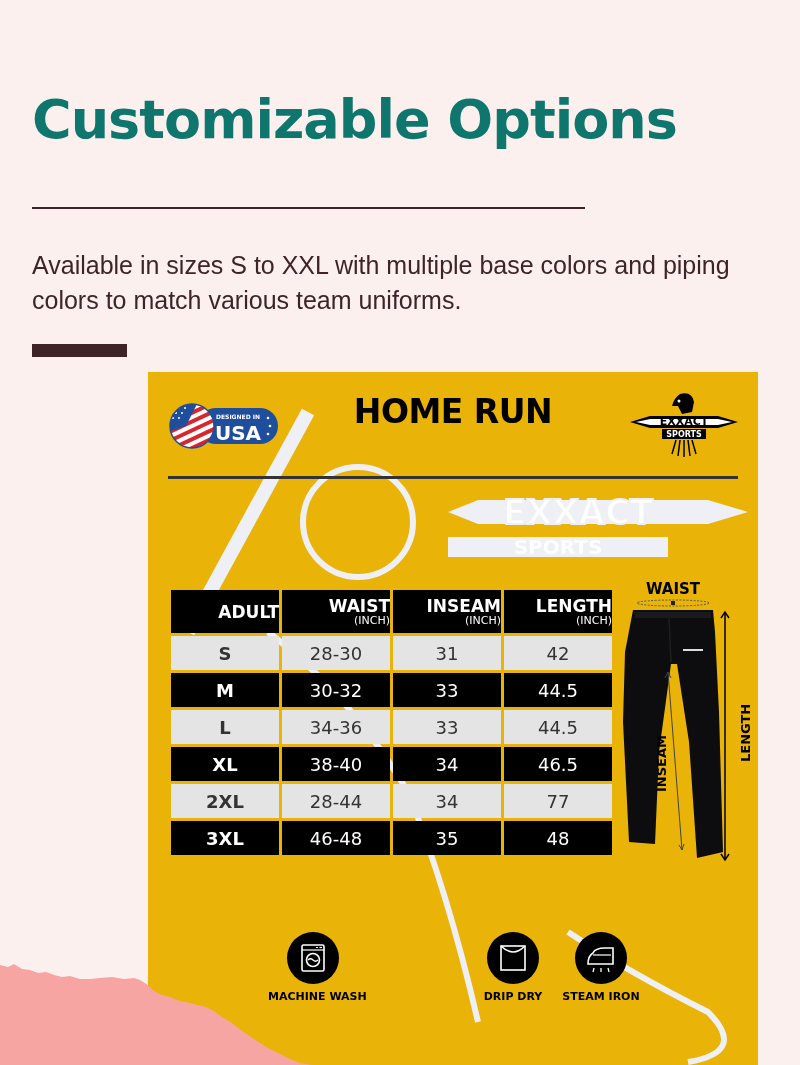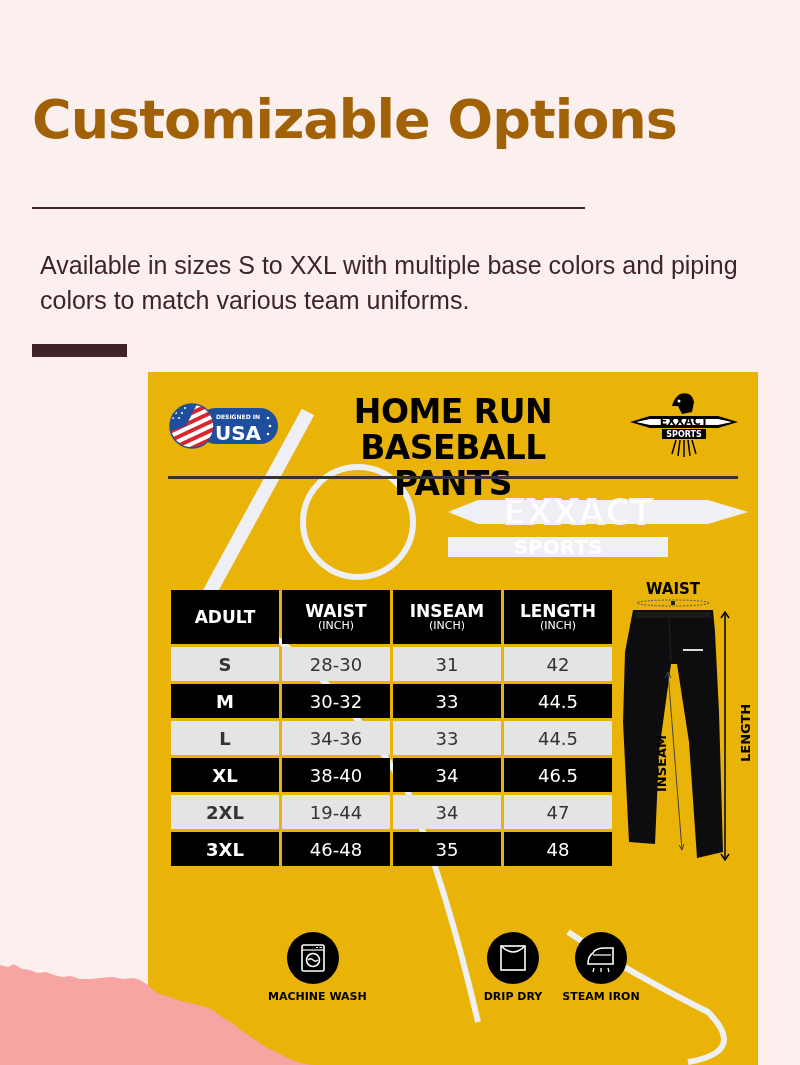--- a/index.html
+++ b/index.html
@@ -1,34 +1,34 @@
 <!DOCTYPE html>
 <html><head>
 <meta charset="utf-8">
 <style>
   * { box-sizing: border-box; margin: 0; padding: 0; }
   html, body { width: 800px; height: 1065px; overflow: hidden; }
   body { background: #fcf0ef; font-family: "Liberation Sans", sans-serif; position: relative; color: #3d2326; }
 
-  .title { position: absolute; left: 32px; top: 88px; font-family: "DejaVu Sans", sans-serif; font-weight: bold; font-size: 54px; letter-spacing: -1px; color: #a16207; }
+  .title { position: absolute; left: 32px; top: 88px; font-family: "DejaVu Sans", sans-serif; font-weight: bold; font-size: 54px; letter-spacing: -1px; color: #0f766e; }
   .rule { position: absolute; left: 32px; top: 207px; width: 553px; height: 2px; background: #3e2427; }
-  .desc { position: absolute; left: 32px; top: 248px; width: 700px; font-family: "Liberation Sans", sans-serif; font-size: 25px; line-height: 35px; color: #3e2427; margin-left: 8px; }
+  .desc { position: absolute; left: 32px; top: 248px; width: 700px; font-family: "Liberation Sans", sans-serif; font-size: 25px; line-height: 35px; color: #3e2427; }
   .bar { position: absolute; left: 32px; top: 344px; width: 95px; height: 13px; background: #3e2427; }
 
   .card { position: absolute; left: 148px; top: 372px; width: 610px; height: 693px; background: #eab308; overflow: hidden; }
   .watermark { position: absolute; left: 0; top: 0; width: 610px; height: 693px; pointer-events: none; }
 
   .usa-badge { position: absolute; left: 20px; top: 30px; width: 112px; height: 48px; }
   .card-title { position: absolute; left: 170px; top: 22px; width: 270px; text-align: center; font-family: "DejaVu Sans", sans-serif; font-weight: bold; font-size: 33px; line-height: 36px; color: #000; letter-spacing: -0.5px; }
   .brand-logo { position: absolute; left: 480px; top: 20px; width: 112px; height: 66px; }
   .card-rule { position: absolute; left: 20px; top: 104px; width: 570px; height: 3px; background: #333; }
 
   .size-table { position: absolute; left: 20px; top: 215px; border-collapse: separate; border-spacing: 3px; }
   .size-table th, .size-table td { text-align: center; font-family: "DejaVu Sans", sans-serif; }
-  .size-table th { background: #000; color: #fff; height: 43px; padding: 12px; vertical-align: middle; }
+  .size-table th { background: #000; color: #fff; height: 43px; padding: 0; vertical-align: middle; text-align: right; }
   .size-table th .h-main { display: block; font-weight: bold; font-size: 17px; line-height: 18px; }
   .size-table th .h-sub { display: block; font-size: 11px; line-height: 12px; font-weight: normal; }
   .size-table td { height: 34px; font-size: 18px; padding: 0; }
   .size-table .c0 { width: 108px; }
   .size-table .c1, .size-table .c2, .size-table .c3 { width: 108px; }
   .row-light td { background: #e4e4e4; color: #333; }
   .row-dark td { background: #000; color: #fff; }
   .size-table td.size-label { font-weight: bold; }
 
   .pants-diagram { position: absolute; left: 467px; top: 200px; width: 143px; height: 300px; }
@@ -98,21 +98,20 @@
     <text x="70" y="38" text-anchor="middle" font-family="DejaVu Sans, sans-serif" font-weight="bold" font-size="20" fill="#fff">USA</text>
     <g fill="#fff">
         <circle cx="100" cy="16" r="1.3"></circle>
         <circle cx="102" cy="24" r="1.3"></circle>
         <circle cx="100" cy="32" r="1.3"></circle>
       </g>
   </svg>
 
   <div class="card-title">
     <div>HOME RUN</div>
-    <div>BASEBALL PANTS</div>
   </div>
 
   <svg class="brand-logo" viewBox="0 0 112 66">
     <path d="M52 2 Q64 -1 66 10 L64 20 L54 22 L50 14 L44 14 Q46 6 52 2 Z" fill="#000"></path>
     <circle cx="51" cy="9" r="1.5" fill="#fff"></circle>
     <polygon points="2,30 22,24 90,24 110,30 90,36 22,36" fill="#000"></polygon>
     <polygon points="8,30 22,27 90,27 104,30 90,33 22,33" fill="#fff"></polygon>
     <text x="56" y="33" text-anchor="middle" font-family="DejaVu Sans, sans-serif" font-weight="bold" font-size="11" fill="#000">EXXACT</text>
     <rect x="34" y="37" width="44" height="10" fill="#000"></rect>
     <text x="56" y="45" text-anchor="middle" font-family="DejaVu Sans, sans-serif" font-weight="bold" font-size="8" fill="#fff">SPORTS</text>
@@ -167,23 +166,23 @@
         <td>44.5</td>
       </tr>
       <tr class="row-dark">
         <td class="size-label">XL</td>
         <td>38-40</td>
         <td>34</td>
         <td>46.5</td>
       </tr>
       <tr class="row-light">
         <td class="size-label">2XL</td>
-        <td>19-44</td>
+        <td>28-44</td>
         <td>34</td>
-        <td>47</td>
+        <td>77</td>
       </tr>
       <tr class="row-dark">
         <td class="size-label">3XL</td>
         <td>46-48</td>
         <td>35</td>
         <td>48</td>
       </tr>
     </tbody>
   </table>
 

